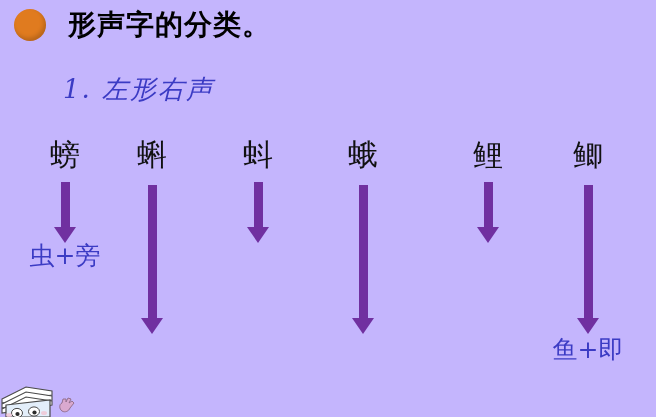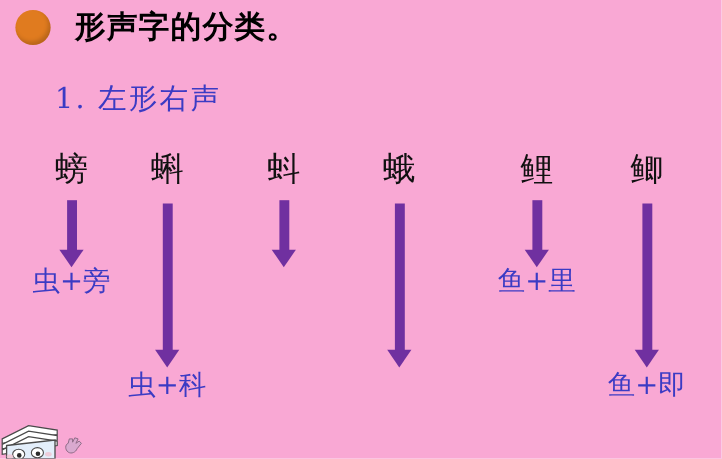--- a/index.html
+++ b/index.html
@@ -11,21 +11,21 @@
     height: 417px;
     background: #ffffff;
     font-family: "Liberation Sans", sans-serif;
     overflow: hidden;
     position: relative;
   }
   .slide {
     position: relative;
     width: 656px;
     height: 417px;
-    background: #f9a8d4;
+    background: #c4b5fd;
   }
 
   
   .title-row {
     position: absolute;
     left: 14px;
     top: 6px;
     display: flex;
     align-items: center;
   }
@@ -43,24 +43,25 @@
     font-size: 28px;
     font-weight: bold;
     color: #000000;
     white-space: nowrap;
     letter-spacing: 1px;
   }
 
   
   .subtitle {
     position: absolute;
-    left: 50px;
+    left: 63px;
     top: 72px;
     font-family: "DejaVu Serif", "Liberation Serif", serif;
     font-size: 26px;
+    font-style: italic;
     color: #3b3bc4;
     white-space: nowrap;
     letter-spacing: 2px;
   }
 
   
   .columns {
     position: absolute;
     left: 0;
     top: 0;
@@ -148,21 +149,20 @@
       </div>
       <div class="result" style="top:243px;">虫+旁</div>
     </div>
 
     <div class="col" style="left:92px;">
       <div class="glyph">蝌</div>
       <div class="arrow" style="top:185px;">
         <div class="arrow-shaft" style="height:134px;"></div>
         <div class="arrow-head"></div>
       </div>
-      <div class="result" style="top:337px;">虫+科</div>
     </div>
 
     <div class="col" style="left:198px;">
       <div class="glyph">蚪</div>
       <div class="arrow" style="top:182px;">
         <div class="arrow-shaft" style="height:46px;"></div>
         <div class="arrow-head"></div>
       </div>
     </div>
 
@@ -173,21 +173,20 @@
         <div class="arrow-head"></div>
       </div>
     </div>
 
     <div class="col" style="left:428px;">
       <div class="glyph">鲤</div>
       <div class="arrow" style="top:182px;">
         <div class="arrow-shaft" style="height:46px;"></div>
         <div class="arrow-head"></div>
       </div>
-      <div class="result" style="top:243px;">鱼+里</div>
     </div>
 
     <div class="col" style="left:528px;">
       <div class="glyph">鲫</div>
       <div class="arrow" style="top:185px;">
         <div class="arrow-shaft" style="height:134px;"></div>
         <div class="arrow-head"></div>
       </div>
       <div class="result" style="top:337px;">鱼+即</div>
     </div>

